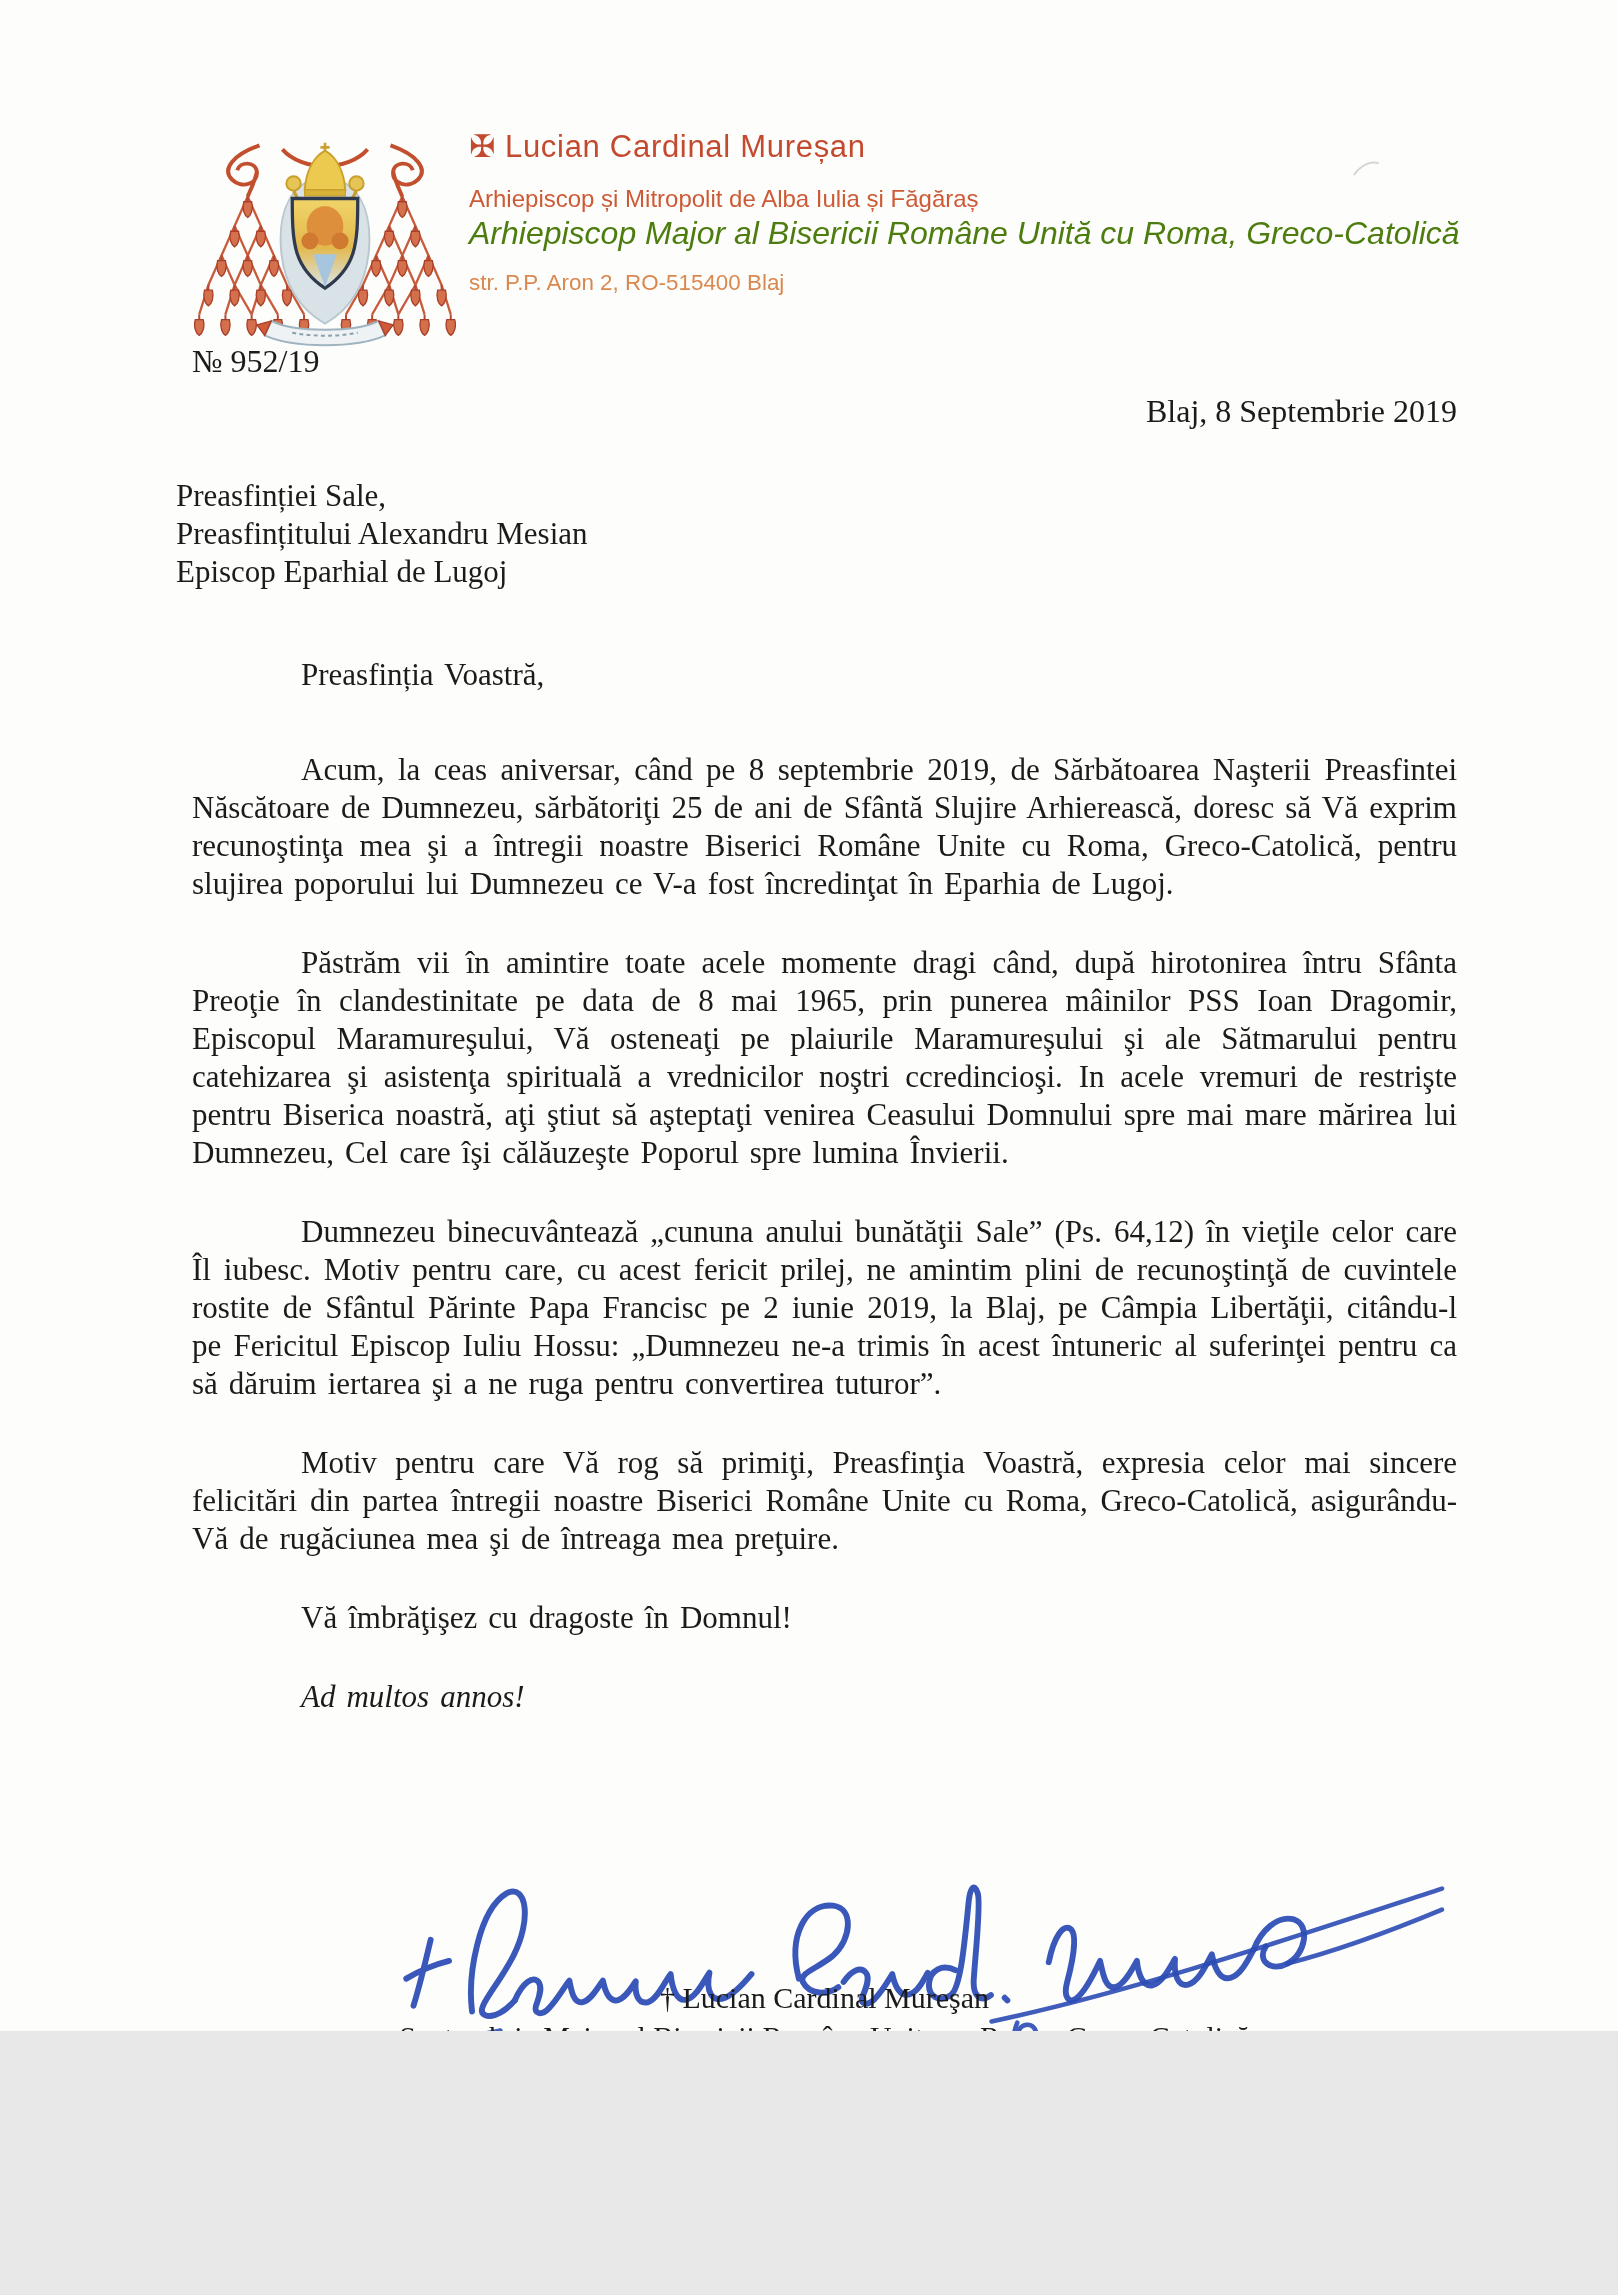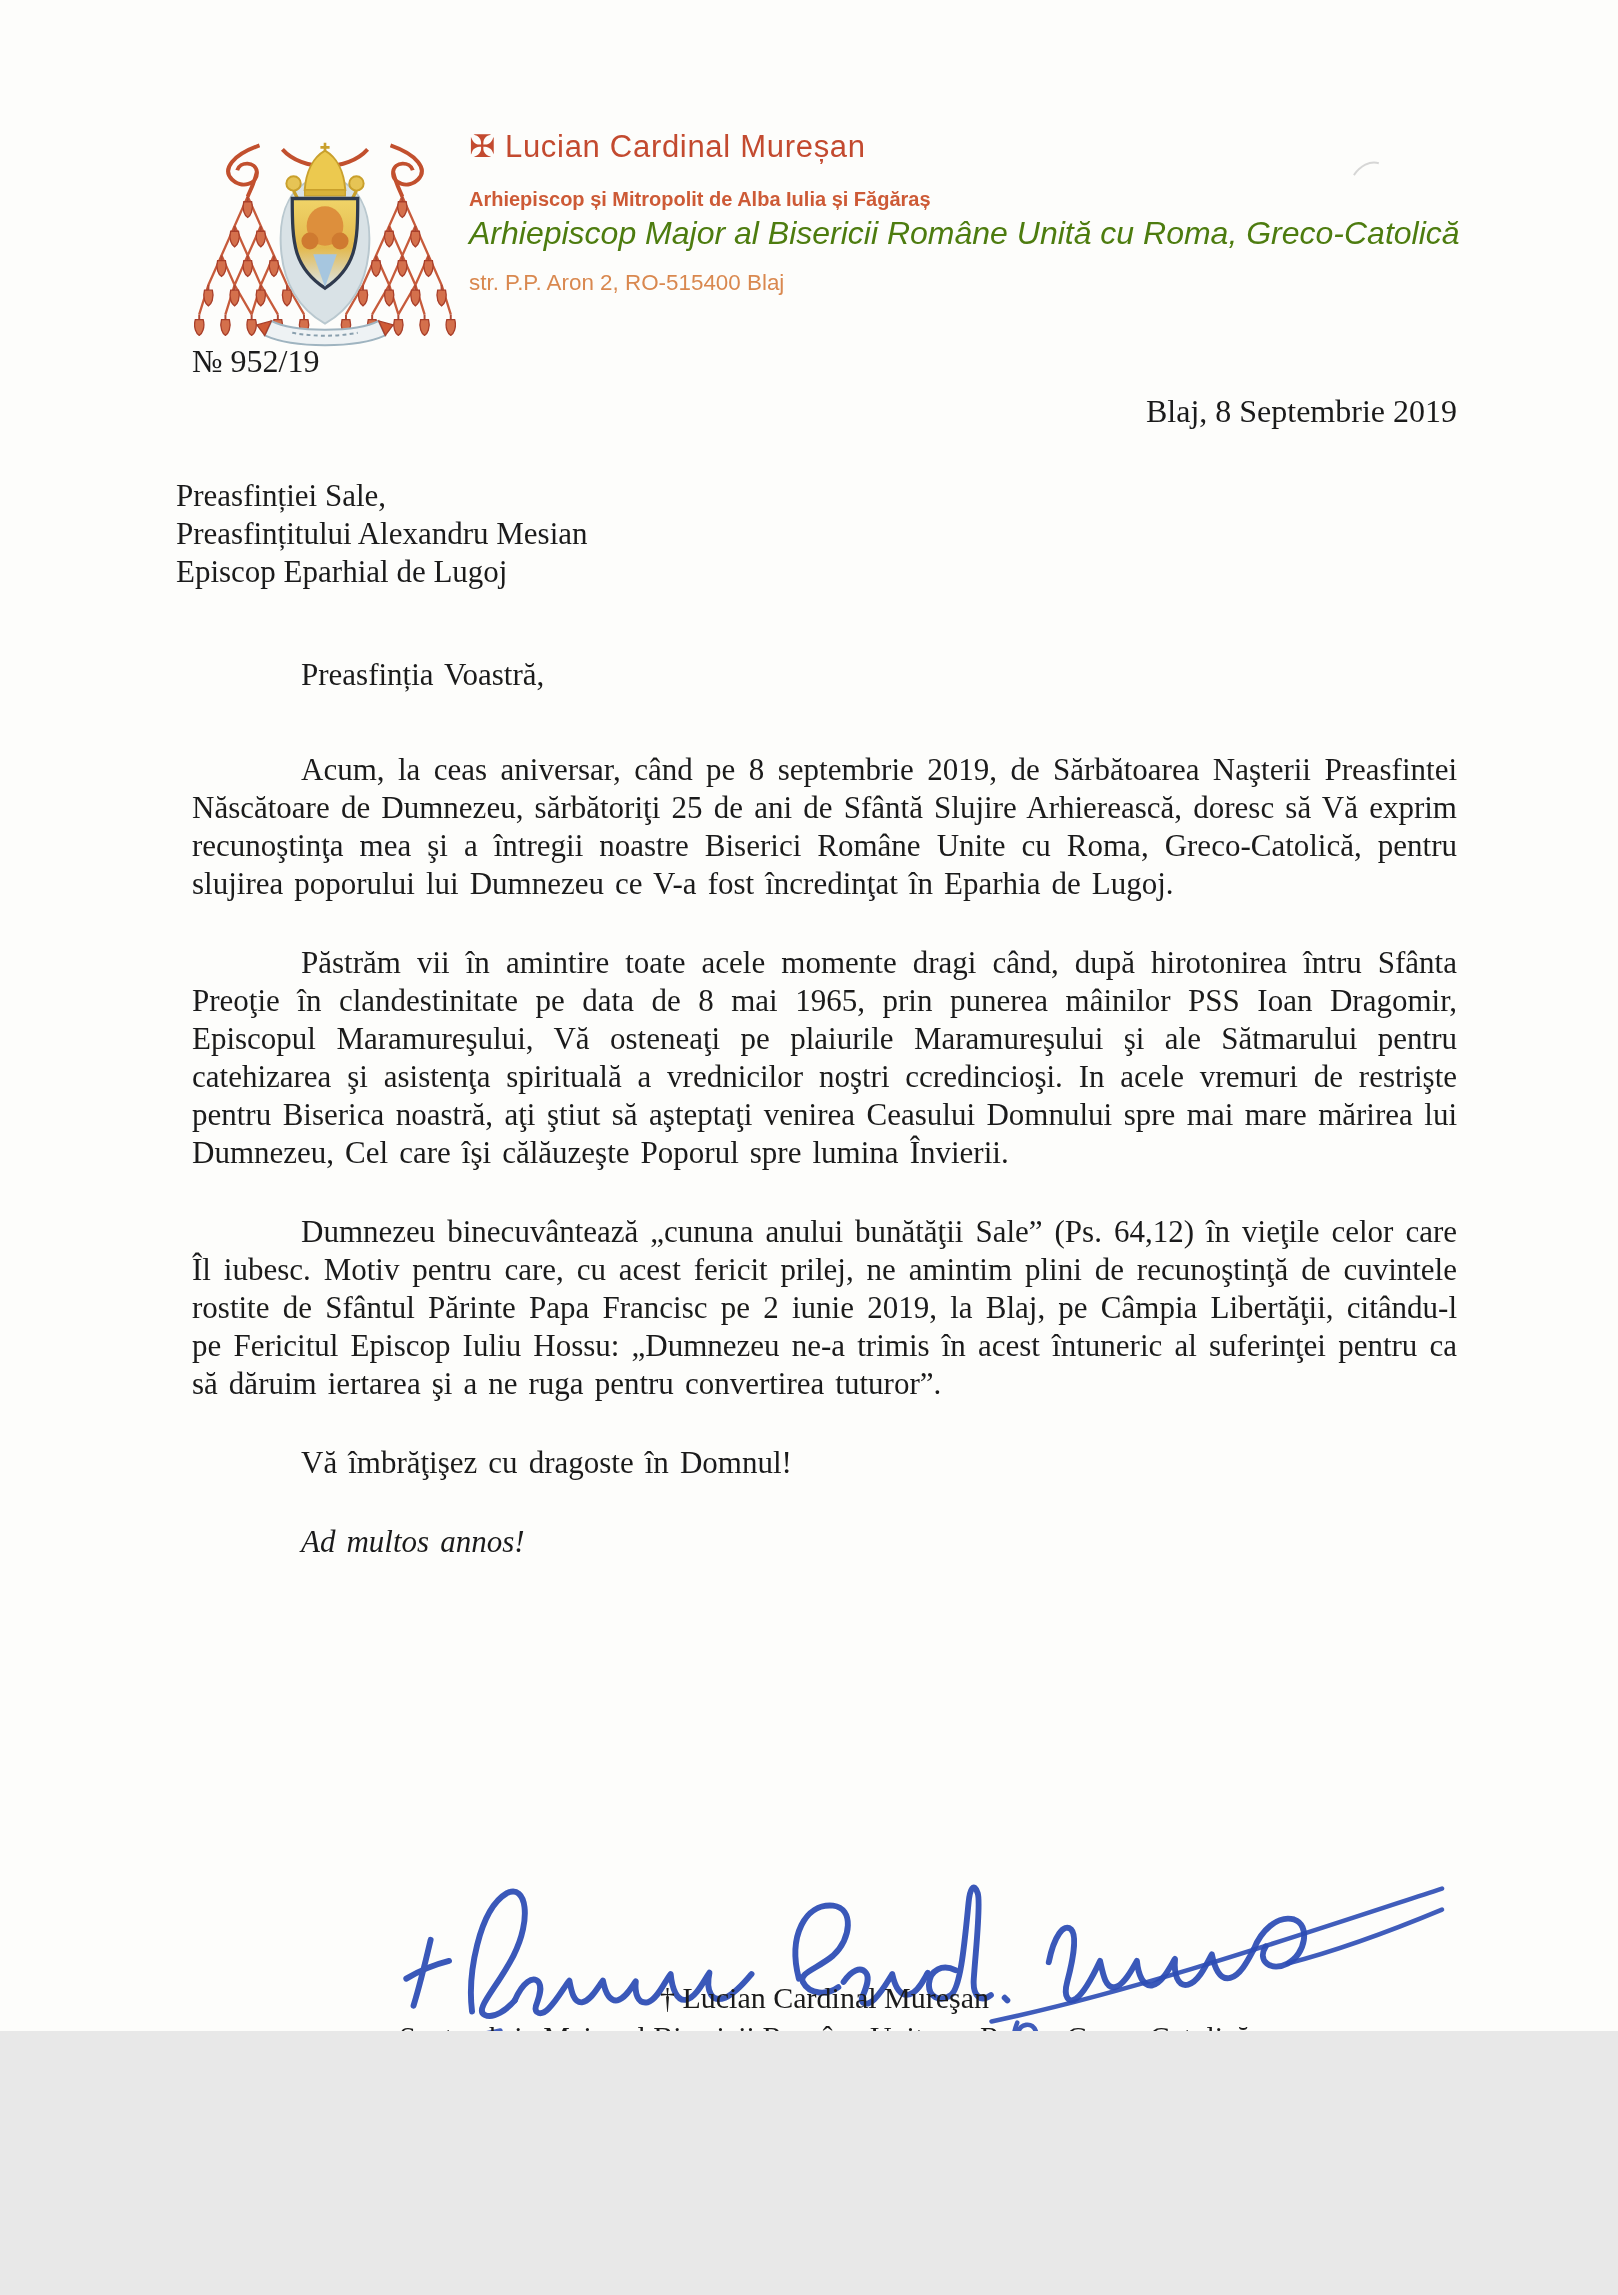--- a/index.html
+++ b/index.html
@@ -9,21 +9,21 @@
     width:1618px;height:2031px;
     background:#fdfdfb;
     overflow:hidden;
     font-family:"Liberation Serif","DejaVu Serif",serif;
     color:#1b1b1b;
   }
   
   .crest{position:absolute;left:194px;top:91px;width:262px;height:270px;}
   .lh-text{position:absolute;left:469px;top:129px;font-family:"Liberation Sans","DejaVu Sans",sans-serif;}
   .lh-title{font-size:31px;line-height:36px;color:#c34a2f;letter-spacing:0.7px;}
-  .lh-sub{font-size:20px;line-height:34px;color:#cd5a36;margin-top:17px;font-weight:bold;}
+  .lh-sub{font-size:24px;line-height:34px;color:#cd5a36;margin-top:17px;}
   .lh-sub2{font-size:32px;line-height:34px;color:#4d7c0f;font-style:italic;}
   .lh-addr{font-size:22.4px;line-height:26px;color:#d9884f;margin-top:20px;}
   .artifact{position:absolute;left:1351px;top:158px;}
   
   .refnum{position:absolute;left:192px;top:343px;font-size:32px;}
   .dateline{position:absolute;left:192px;top:393px;width:1265px;text-align:right;font-size:32px;}
   
   .addressee{position:absolute;left:176px;top:477px;font-size:31px;line-height:38px;}
   
   .body-text{
@@ -142,20 +142,21 @@
     <div>Preasfinției Sale,</div>
     <div>Preasfințitului Alexandru Mesian</div>
     <div>Episcop Eparhial de Lugoj</div>
   </div>
 
   <div class="body-text">
     <p class="salutation">Preasfinția Voastră,</p>
     <p>Acum, la ceas aniversar, când pe 8 septembrie 2019, de Sărbătoarea Naşterii Preasfintei Născătoare de Dumnezeu, sărbătoriţi 25 de ani de Sfântă Slujire Arhierească, doresc să Vă exprim recunoştinţa mea şi a întregii noastre Biserici Române Unite cu Roma, Greco-Catolică, pentru slujirea poporului lui Dumnezeu ce V-a fost încredinţat în Eparhia de Lugoj.</p>
     <p>Păstrăm vii în amintire toate acele momente dragi când, după hirotonirea întru Sfânta Preoţie în clandestinitate pe data de 8 mai 1965, prin punerea mâinilor PSS Ioan Dragomir, Episcopul Maramureşului, Vă osteneaţi pe plaiurile Maramureşului şi ale Sătmarului pentru catehizarea şi asistenţa spirituală a vrednicilor noştri ccredincioşi. In acele vremuri de restrişte pentru Biserica noastră, aţi ştiut să aşteptaţi venirea Ceasului Domnului spre mai mare mărirea lui Dumnezeu, Cel care îşi călăuzeşte Poporul spre lumina Învierii.</p>
     <p>Dumnezeu binecuvântează „cununa anului bunătăţii Sale” (Ps. 64,12) în vieţile celor care Îl iubesc. Motiv pentru care, cu acest fericit prilej, ne amintim plini de recunoştinţă de cuvintele rostite de Sfântul Părinte Papa Francisc pe 2 iunie 2019, la Blaj, pe Câmpia Libertăţii, citându-l pe Fericitul Episcop Iuliu Hossu: „Dumnezeu ne-a trimis în acest întuneric al suferinţei pentru ca să dăruim iertarea şi a ne ruga pentru convertirea tuturor”.</p>
+    <p>Motiv pentru care Vă rog să primiţi, Preasfinţia Voastră, expresia celor mai sincere felicitări din partea întregii noastre Biserici Române Unite cu Roma, Greco-Catolică, asigurându-Vă de rugăciunea mea şi de întreaga mea preţuire.</p>
     <p class="closing">Vă îmbrăţişez cu dragoste în Domnul!</p>
     <p class="closing-latin">Ad multos annos!</p>
   </div>
 
   <svg class="sig-svg" width="1133" height="217" viewBox="0 0 1720 330">
     <g fill="none" stroke="#2c4cb5" stroke-width="9" stroke-linecap="round" stroke-linejoin="round" opacity="0.93">
 
       <path d="M75,185 C100,170 120,163 140,158"></path>
       <path d="M112,126 C104,160 94,200 86,226"></path>
 

